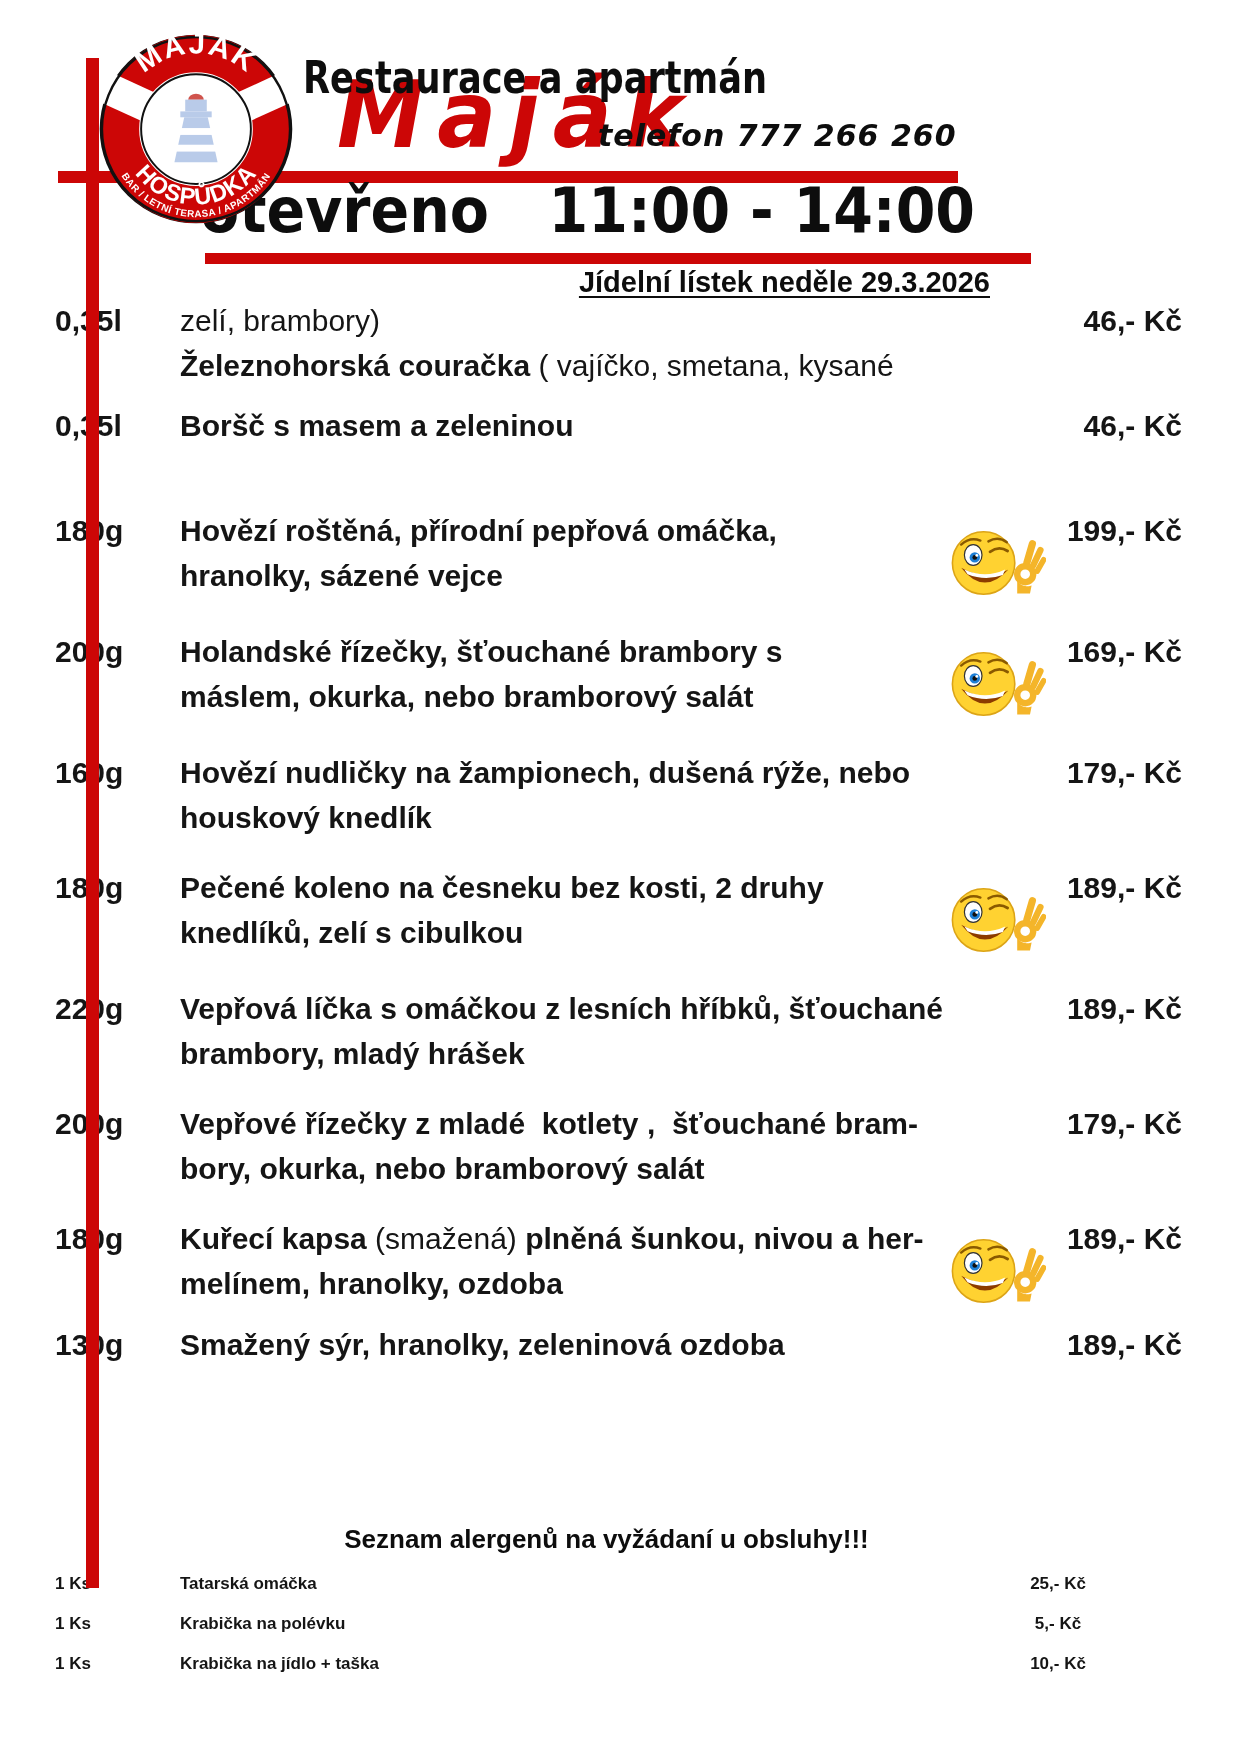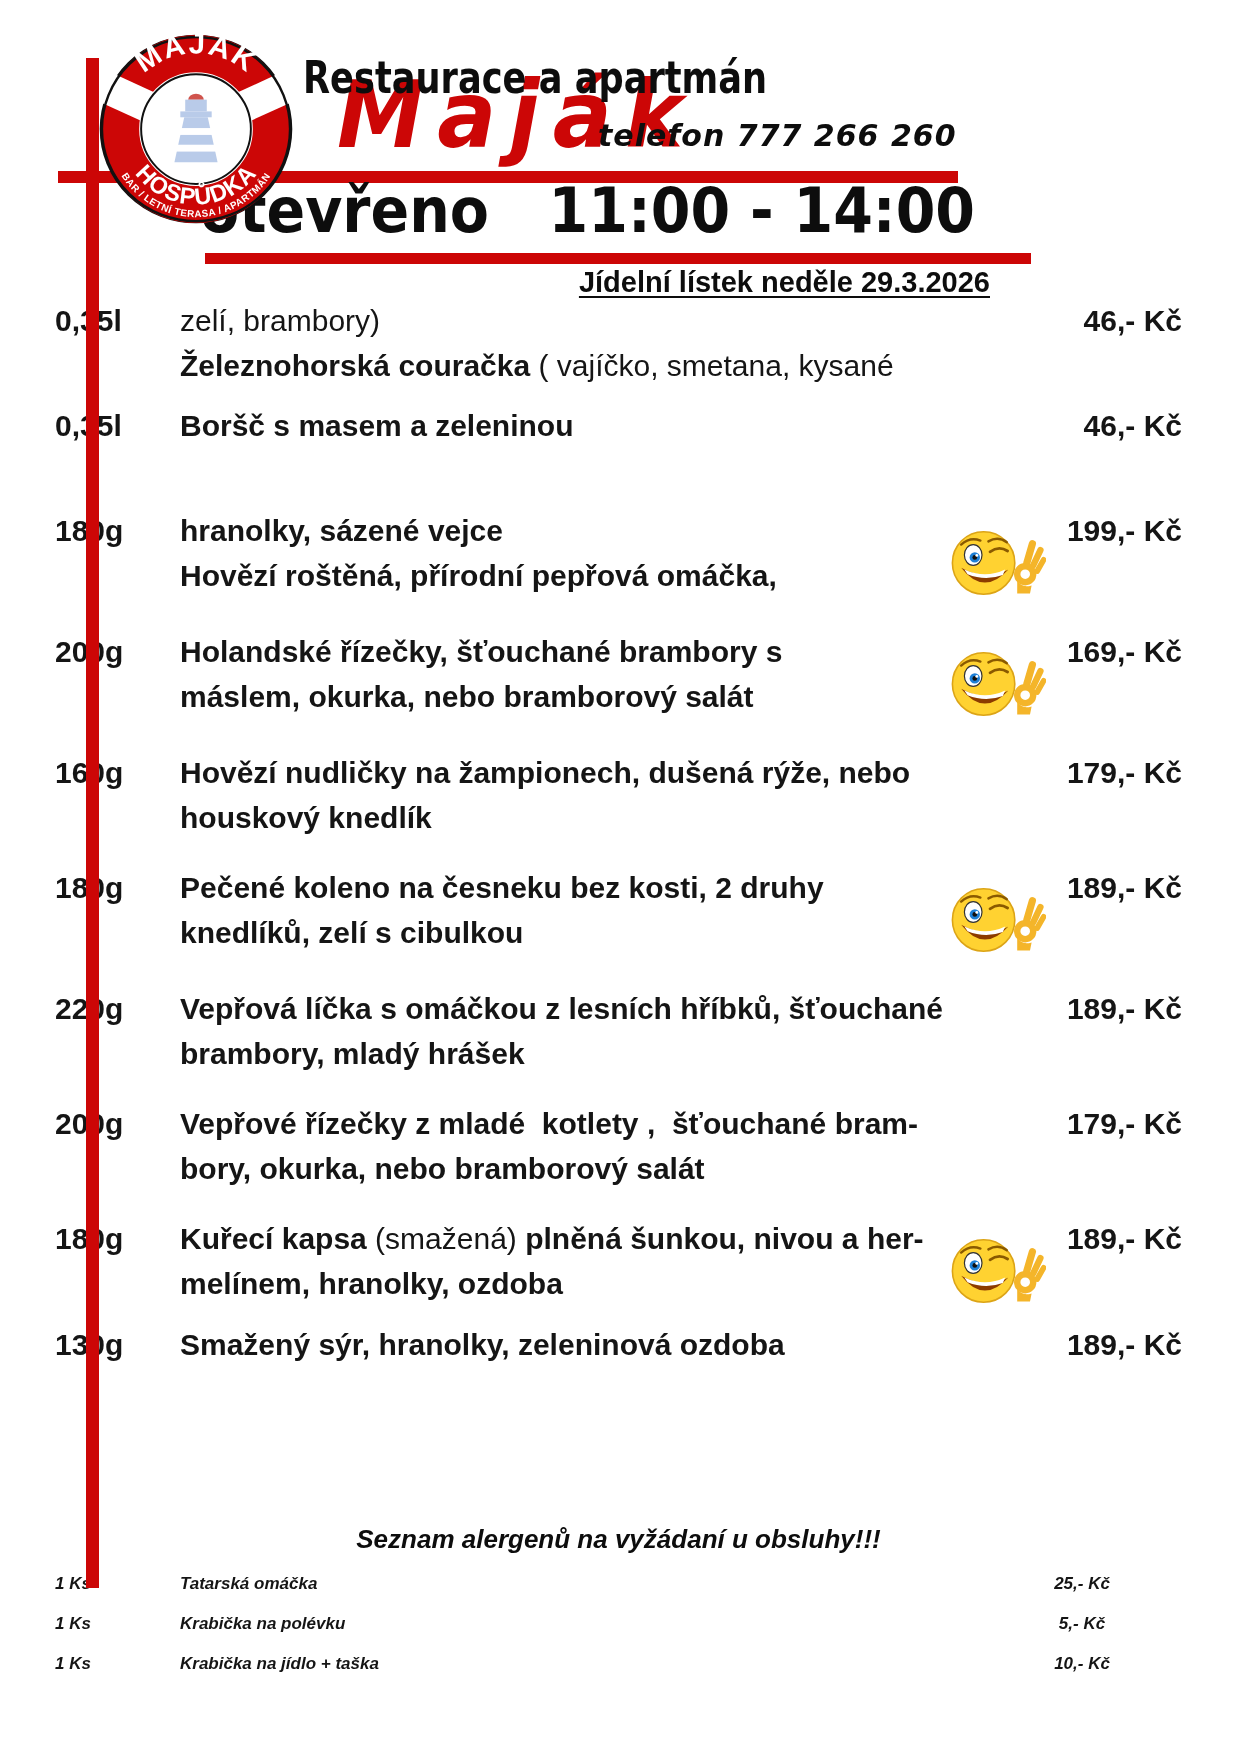--- a/index.html
+++ b/index.html
@@ -33,21 +33,21 @@
   .mrow.mb60{margin-bottom:60px;}
   .mrow.mb10{margin-bottom:10px;}
   .portion,.price,.dline{font-size:30px;line-height:45px;font-weight:bold;}
   .dline{white-space:pre;}
   .dline .n{font-weight:normal;}
   .price{text-align:right;}
   .smiley-holder{margin-top:14px;}
   .smiley-holder svg{width:96px;height:82px;display:block;}
   
   .footer{position:absolute;top:1524px;left:0;width:1240px;box-sizing:border-box;
-    padding-left:55px;padding-right:58px;z-index:2;font-style:italic;}
+    padding-left:55px;padding-right:82px;z-index:2;}
   .allergen{font-size:26px;font-weight:bold;text-align:center;line-height:30px;margin-bottom:10px;color:#0d0d0d;}
   .frow{display:grid;grid-template-columns:125px 1fr 200px;font-size:17px;line-height:40px;font-weight:bold;}
   .frow .fprice{text-align:center;}
 </style>
 </head>
 <body>
 
 <div class="red-hline"></div>
 <div class="red-vline"></div>
 <div class="hours-underline"></div>
@@ -109,22 +109,22 @@
       <div class="dline"><span class="b">Boršč s masem a zeleninou</span><span class="n"></span><span class="b"></span></div>
       <div class="dline"><span class="b"></span><span class="n"></span></div>
     </div>
     <div class="smiley-holder"></div>
     <div class="price">46,- Kč</div>
   </div>
 
   <div class="mrow">
     <div class="portion">180g</div>
     <div class="desc">
+      <div class="dline"><span class="b">Hovězí roštěná, přírodní pepřová omáčka,</span><span class="n"></span><span class="b"></span></div>
       <div class="dline"><span class="b">hranolky, sázené vejce</span><span class="n"></span></div>
-      <div class="dline"><span class="b">Hovězí roštěná, přírodní pepřová omáčka,</span><span class="n"></span><span class="b"></span></div>
     </div>
     <div class="smiley-holder">
   <svg viewBox="0 0 120 100">
     <circle cx="42" cy="50" r="39" fill="#ffd231" stroke="#dca416" stroke-width="2"></circle>
     <path d="M 14 27 Q 25 17 38 22" stroke="#8a5a00" stroke-width="3" fill="none" stroke-linecap="round"></path>
     <path d="M 48 23 Q 60 16 71 24" stroke="#8a5a00" stroke-width="3" fill="none" stroke-linecap="round"></path>
     <ellipse cx="29" cy="40" rx="11" ry="13" fill="#fff" stroke="#333" stroke-width="1.5"></ellipse>
     <circle cx="31" cy="43" r="6.5" fill="#1d7fd6"></circle>
     <circle cx="31" cy="43" r="3" fill="#111"></circle>
     <circle cx="33.5" cy="40.5" r="1.8" fill="#fff"></circle>

